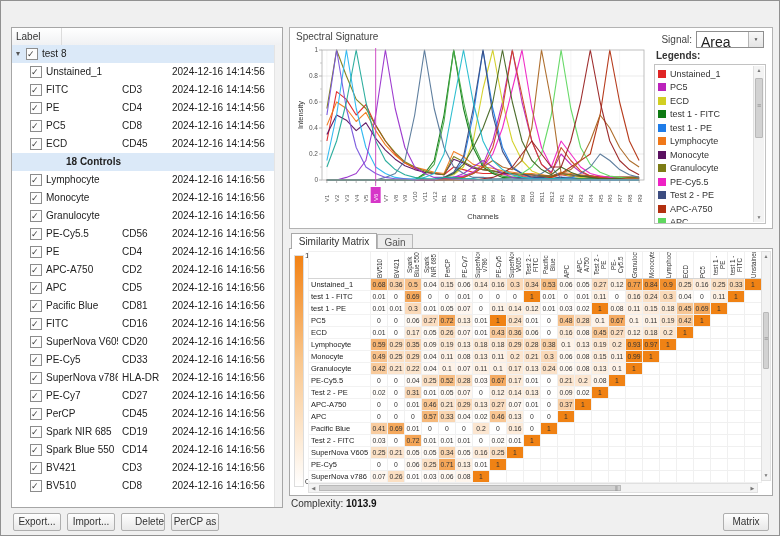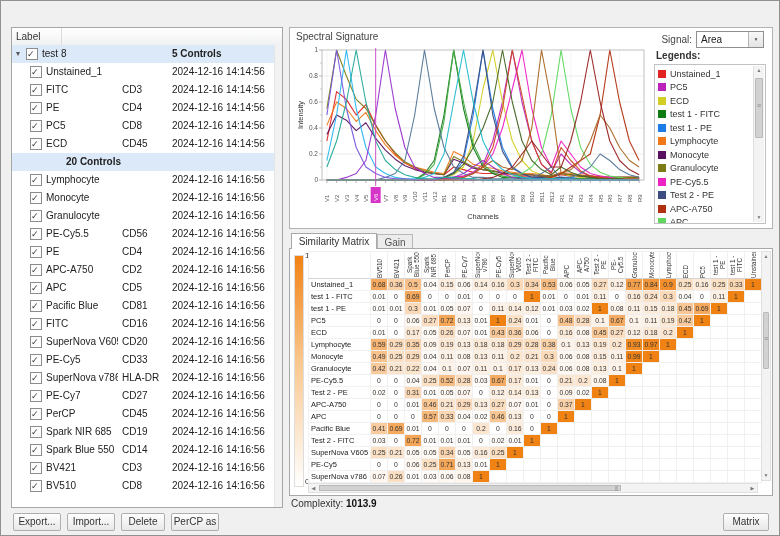--- a/index.html
+++ b/index.html
@@ -26,28 +26,28 @@
   .rc3.summary{font-weight:bold;}
   .expander{width:12px;text-align:center;color:#555;font-size:8px;flex:0 0 12px;}
   .expander::after{content:"▾";}
   .indent{flex:0 0 16px;}
   .checkbox{flex:0 0 10px;width:10px;height:10px;border:1px solid #8c8c8c;background:#fdfdfd;margin:0 4px 0 2px;position:relative;}
   .checkbox::after{content:"✓";position:absolute;left:0px;top:-4px;font-size:9px;color:#3c3c3c;}
 
   
   .btn{position:absolute;top:512px;height:18px;background:linear-gradient(#fefefe,#e8e8e8);border:1px solid #aeaeae;border-radius:2px;font-size:10px;color:#333;text-align:center;line-height:16px;box-sizing:border-box;}
   #btn-export{left:12px;width:48px;} #btn-import{left:66px;width:48px;}
-  #btn-delete{left:120px;width:44px;} #btn-saveas{left:170px;width:48px;}
+  #btn-delete{left:120px;width:44px;text-align:right;} #btn-saveas{left:170px;width:48px;}
   #btn-close2{left:auto;right:10px;width:46px;}
 
   
   .sig-panel{position:absolute;left:288px;top:26px;width:484px;height:202px;background:#fff;border:1px solid #b3b3b3;box-sizing:border-box;}
   .sig-title{position:absolute;left:6px;top:3px;font-size:10px;color:#444;}
   .signal-label{position:absolute;right:80px;top:6px;font-size:10px;color:#444;}
-  .signal-combo{position:absolute;right:8px;top:3px;width:68px;height:17px;border:1px solid #8f8f8f;background:#fff;box-sizing:border-box;font-size:10px;margin-left:38px;}
+  .signal-combo{position:absolute;right:8px;top:3px;width:68px;height:17px;border:1px solid #8f8f8f;background:#fff;box-sizing:border-box;font-size:14px;margin-left:38px;}
   .signal-value{position:absolute;left:4px;top:2px;color:#222;}
   .combo-arrow{position:absolute;right:0;top:0;bottom:0;width:14px;background:linear-gradient(#f8f8f8,#e4e4e4);border-left:1px solid #b5b5b5;text-align:center;font-size:5px;color:#555;line-height:15px;}
   .combo-arrow::after{content:"▼";}
   #chart-wrap{position:absolute;left:6px;top:18px;width:356px;height:180px;}
   .legend-title{position:absolute;left:366px;top:22px;font-size:10px;font-weight:bold;color:#333;}
   .legend-box{position:absolute;left:364px;top:36px;width:112px;height:160px;border:1px solid #c2c2c2;background:#fff;overflow:hidden;box-sizing:border-box;}
   .legend-items{position:absolute;left:3px;top:2px;right:12px;bottom:0;overflow:hidden;}
   .legend-item{display:flex;align-items:center;height:13.5px;font-size:9px;color:#333;white-space:nowrap;}
   .legend-swatch{width:8px;height:8px;flex:0 0 8px;margin-right:4px;}
   .legend-scroll{position:absolute;right:1px;top:1px;bottom:1px;width:10px;background:#f3f3f3;border-left:1px solid #e0e0e0;}
@@ -93,21 +93,20 @@
       <div class="hc2">Label</div>
     </div>
     <div class="lib-body" id="lib-body">
         <div class="lib-row group">
           <div class="rc1">
             <span class="expander"></span>
             <span class="checkbox"></span>
             <span>test 8</span>
           </div>
           <div class="rc2"></div>
-          <div class="rc3 summary">5 Controls</div>
         </div>
         <div class="lib-row">
           <div class="rc1">
             <span class="indent"></span>
             <span class="checkbox"></span>
             <span>Unstained_1</span>
           </div>
           <div class="rc2"></div>
           <div class="rc3">2024-12-16 14:14:56</div>
         </div>
@@ -142,21 +141,21 @@
           <div class="rc1">
             <span class="indent"></span>
             <span class="checkbox"></span>
             <span>ECD</span>
           </div>
           <div class="rc2">CD45</div>
           <div class="rc3">2024-12-16 14:14:56</div>
         </div>
         <div class="lib-row group">
           <div class="rc2"></div>
-          <div class="rc3 summary">20 Controls</div>
+          <div class="rc3 summary">18 Controls</div>
         </div>
         <div class="lib-row">
           <div class="rc1">
             <span class="indent"></span>
             <span class="checkbox"></span>
             <span>Lymphocyte</span>
           </div>
           <div class="rc2"></div>
           <div class="rc3">2024-12-16 14:16:56</div>
         </div>

